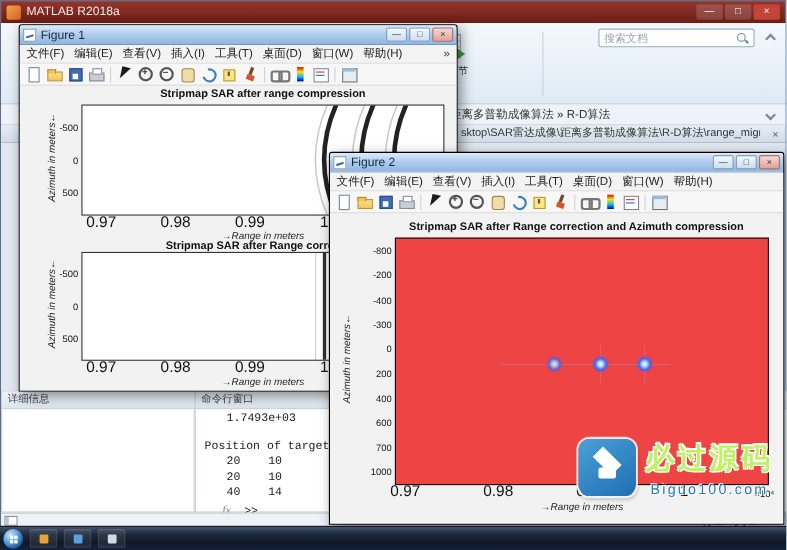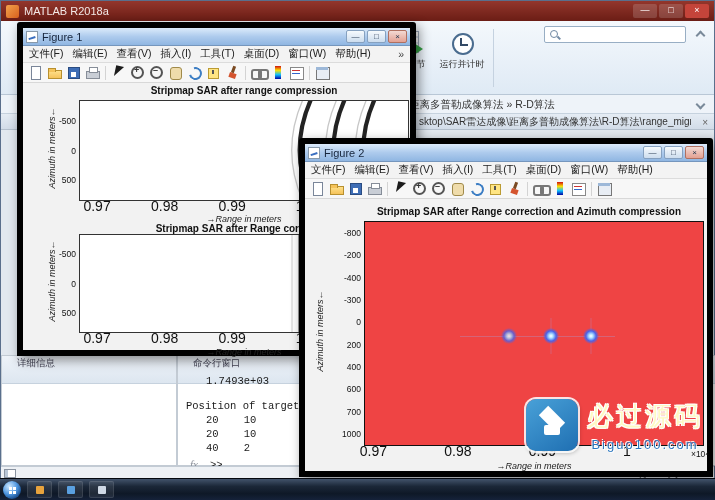--- a/index.html
+++ b/index.html
@@ -29,35 +29,35 @@
 .mag::after{content:"";position:absolute;left:8px;top:8px;width:4px;height:1.5px;background:#7189a3;transform:rotate(45deg)}
 .chev-up{position:absolute;right:10px;top:11px;width:7px;height:7px;border-left:2px solid #7a8a9a;border-top:2px solid #7a8a9a;transform:rotate(45deg)}
 .ml-breadcrumb{position:absolute;left:0;top:94px;width:100%;height:19px;background:#eef3f9;border-bottom:1px solid #c6d2de;font-size:10.5px;color:#333;line-height:18px}
 .bc-text{position:absolute;left:408px;white-space:nowrap}
 .chev-down{position:absolute;right:10px;top:6px;width:7px;height:7px;border-left:2px solid #7a8a9a;border-top:2px solid #7a8a9a;transform:rotate(225deg)}
 .ml-editorbar{position:absolute;left:0;top:113px;width:100%;height:16px;background:linear-gradient(#e5ecf4,#d2dce8);border-bottom:1px solid #b4c0cd;font-size:10px;color:#333;line-height:15px}
 .ep-text{position:absolute;left:418px;white-space:nowrap;max-width:272px;overflow:hidden}
 .ep-close{position:absolute;right:6px;top:1px;font-size:10px;color:#666}
 .ml-workspace{position:absolute;left:0;top:129px;width:100%;height:225px;background:#e2e8ef}
 .panel{position:absolute;background:#fff;border:1px solid #c3cbd4}
-.panel-hd{height:28px;background:linear-gradient(#eef3f9,#dde6f0);border-bottom:1px solid #c6d2de;font-size:9.5px;color:#445;line-height:13px;padding-left:15px}
+.panel-hd{height:16px;background:linear-gradient(#eef3f9,#dde6f0);border-bottom:1px solid #c6d2de;font-size:9.5px;color:#445;line-height:13px;padding-left:5px}
 #details-panel{left:0;top:354px;width:176px;height:111px}
 .ph-text{display:block;margin-top:40px;text-align:center;font-size:10.5px;color:#8f969e}
 #cw-panel{left:176px;top:354px;width:539px;height:111px}
 .cw-body{position:absolute;left:0;top:14px;right:0;bottom:0;font-family:"Liberation Mono","DejaVu Sans Mono",monospace;font-size:10.5px;color:#1a1a1a}
 .cw-line{position:absolute;white-space:pre}
 .fx{font-family:"Liberation Serif","DejaVu Serif",serif;font-style:italic;color:#8a8f99;font-size:11px}
 .gg{margin-left:12px;color:#222}
 .ml-statusbar{position:absolute;left:0;top:465px;width:100%;height:13px;background:#eef1f5;border-top:1px solid #c3cbd4;font-size:10px;color:#333}
 .sb-icon{position:absolute;left:3px;top:2px;width:12px;height:9px;border:1px solid #8a93a0;background:#fff;box-shadow:inset 3px 0 0 #b9c6d6}
 .sb-line{position:absolute;left:637px;top:0}
 .sb-col{position:absolute;left:667px;top:0}
 
 
-.fig{position:absolute;background:#ece9e2;border:6px solid #000000;border-radius:3px 3px 0 0;box-shadow:3px 4px 12px rgba(0,0,0,.45)}
+.fig{position:absolute;background:#ece9e2;border:1px solid #000000;border-radius:3px 3px 0 0;box-shadow:3px 4px 12px rgba(0,0,0,.45)}
 #fig1{left:17px;top:22px;width:399px;height:334px;z-index:5}
 #fig2{left:299px;top:138px;width:414px;height:339px;z-index:8}
 .f-tb{height:18px;background:linear-gradient(#dcebfb,#aecbed 50%,#90b6e2);border-bottom:1px solid #7596bd;display:flex;align-items:center;padding:0 3px;border-radius:2px 2px 0 0}
 .f-icon{width:12px;height:12px;background:#fff;border:1px solid #8899aa;position:relative;margin-right:4px}
 .f-icon::after{content:"";position:absolute;left:2px;top:5px;width:7px;height:3px;border-top:2px solid #3a6fc0;transform:rotate(-18deg)}
 .f-title{font-size:11px;color:#17263d}
 .f-btns{margin-left:auto;display:flex;gap:2px}
 .fbtn{width:19px;height:13px;background:linear-gradient(#f6fafd,#cdddee);border:1px solid #86a1c0;border-radius:2px;font-size:8px;line-height:11px;text-align:center;color:#243650}
 .fbtn.close{background:linear-gradient(#f3d9d3,#e3a193);border-color:#b07060}
 .f-menu{height:17px;background:#f3f3f3;border-bottom:1px solid #dcdcdc;display:flex;align-items:center;gap:9px;padding:0 6px;font-size:10.5px;color:#222}
@@ -106,21 +106,21 @@
 .spot{position:absolute;width:16px;height:16px;border-radius:50%;transform:translate(-50%,-50%);background:radial-gradient(circle,#ffffff 0%,#aee2ff 18%,#4a63e8 45%,rgba(44,28,158,0) 72%)}
 .streak-h{position:absolute;left:28%;width:46%;top:51%;height:1px;background:rgba(150,180,255,.28)}
 .streak-v{position:absolute;width:1px;height:36px;background:rgba(150,180,255,.25);transform:translate(-50%,-50%);top:51%}
 
 
 .watermark{position:absolute;right:12px;top:399px;z-index:12;display:flex;gap:9px;align-items:flex-start}
 .wm-logo{width:52px;height:52px;border-radius:10px;background:linear-gradient(145deg,#49a1d8,#1f6fb2);position:relative;box-shadow:0 0 0 2px rgba(255,255,255,.85),1px 2px 4px rgba(0,0,0,.3)}
 .wm-logo::before{content:"";position:absolute;left:14px;top:8px;width:24px;height:24px;background:#fff;transform:rotate(45deg) scaleY(.55)}
 .wm-logo::after{content:"";position:absolute;left:18px;top:26px;width:16px;height:10px;background:#fff;border-radius:2px}
 .wm-text{display:flex;flex-direction:column;align-items:center}
-.wm-title{font-size:26px;font-weight:normal;letter-spacing:3px;color:#fef9c3;text-shadow:1px 1px 0 #fff,-1px -1px 0 #fff,1px -1px 0 #fff,-1px 1px 0 #fff}
+.wm-title{font-size:26px;font-weight:bold;letter-spacing:3px;color:#bef264;text-shadow:1px 1px 0 #fff,-1px -1px 0 #fff,1px -1px 0 #fff,-1px 1px 0 #fff}
 .wm-sub{margin-top:3px;font-size:13px;letter-spacing:2px;color:#2a77c0;text-shadow:1px 1px 0 #fff,-1px -1px 0 #fff}
 
 
 .taskbar{position:absolute;left:0;top:478px;width:715px;height:22px;background:linear-gradient(#42536b,#1b2738 35%,#0e1827 70%,#15223a);border-top:1px solid #05080f;z-index:20;display:flex;align-items:center;gap:6px;padding:0 3px}
 .orb{width:18px;height:18px;border-radius:50%;background:radial-gradient(circle at 35% 30%,#cfe9ff,#4f97e0 45%,#1a4f8f 75%,#0c2c55);position:relative}
 .orb::after{content:"";position:absolute;left:6px;top:6px;width:3px;height:3px;background:#fff;box-shadow:4px 0 #fff,0 4px #fff,4px 4px #fff}
 .tb-ico{width:25px;height:17px;border-radius:2px;background:rgba(255,255,255,.08);border:1px solid rgba(255,255,255,.1);position:relative}
 .tb-ico::after{content:"";position:absolute;left:8px;top:4px;width:8px;height:8px;border-radius:1px}
 .tb-ico.i1::after{background:#e8a33d}
 .tb-ico.i2::after{background:#5aa0e0}
@@ -140,26 +140,23 @@
         <span class="mlb">□</span>
         <span class="mlb close">×</span>
       </span>
     </div>
 
     <div class="ml-ribbon">
       <div class="rbn-big" style="left:386px">
         <span class="rs-icon"></span>
         <span>运行节</span>
       </div>
-      <div class="rbn-big" style="left:436px">
-        <span class="rt-icon"></span>
-        <span>运行并计时</span>
-      </div>
       <span class="rbn-sep"></span>
       <div class="search-box">
+        <span class="search-ph">搜索文档</span>
         <span class="mag"></span>
       </div>
       <span class="chev-up"></span>
     </div>
 
     <div class="ml-breadcrumb">
       <span class="bc-text">距离多普勒成像算法 » R-D算法</span>
       <span class="chev-down"></span>
     </div>
 
@@ -174,22 +171,22 @@
       <div class="panel-hd">详细信息</div>
     </div>
 
     <div class="panel" id="cw-panel">
       <div class="panel-hd">命令行窗口</div>
       <div class="cw-body">
         <span class="cw-line" style="left:28px;top:5px">1.7493e+03</span>
         <span class="cw-line" style="left:8px;top:30px">Position of targets</span>
         <span class="cw-line" style="left:28px;top:44px">20    10</span>
         <span class="cw-line" style="left:28px;top:58px">20    10</span>
-        <span class="cw-line" style="left:28px;top:72px">40    2</span>
-        <span class="cw-line" style="left:12px;top:88px"><span class="fx">fx</span><span class="gg">&gt;&gt;</span></span>
+        <span class="cw-line" style="left:28px;top:72px">40    14</span>
+        <span class="cw-line" style="left:24px;top:88px"><span class="fx">fx</span><span class="gg">&gt;&gt;</span></span>
       </div>
     </div>
 
     <div class="ml-statusbar">
       <span class="sb-icon"></span>
       <span class="sb-line">行 1</span>
       <span class="sb-col">列 1</span>
     </div>
   </div>
 

